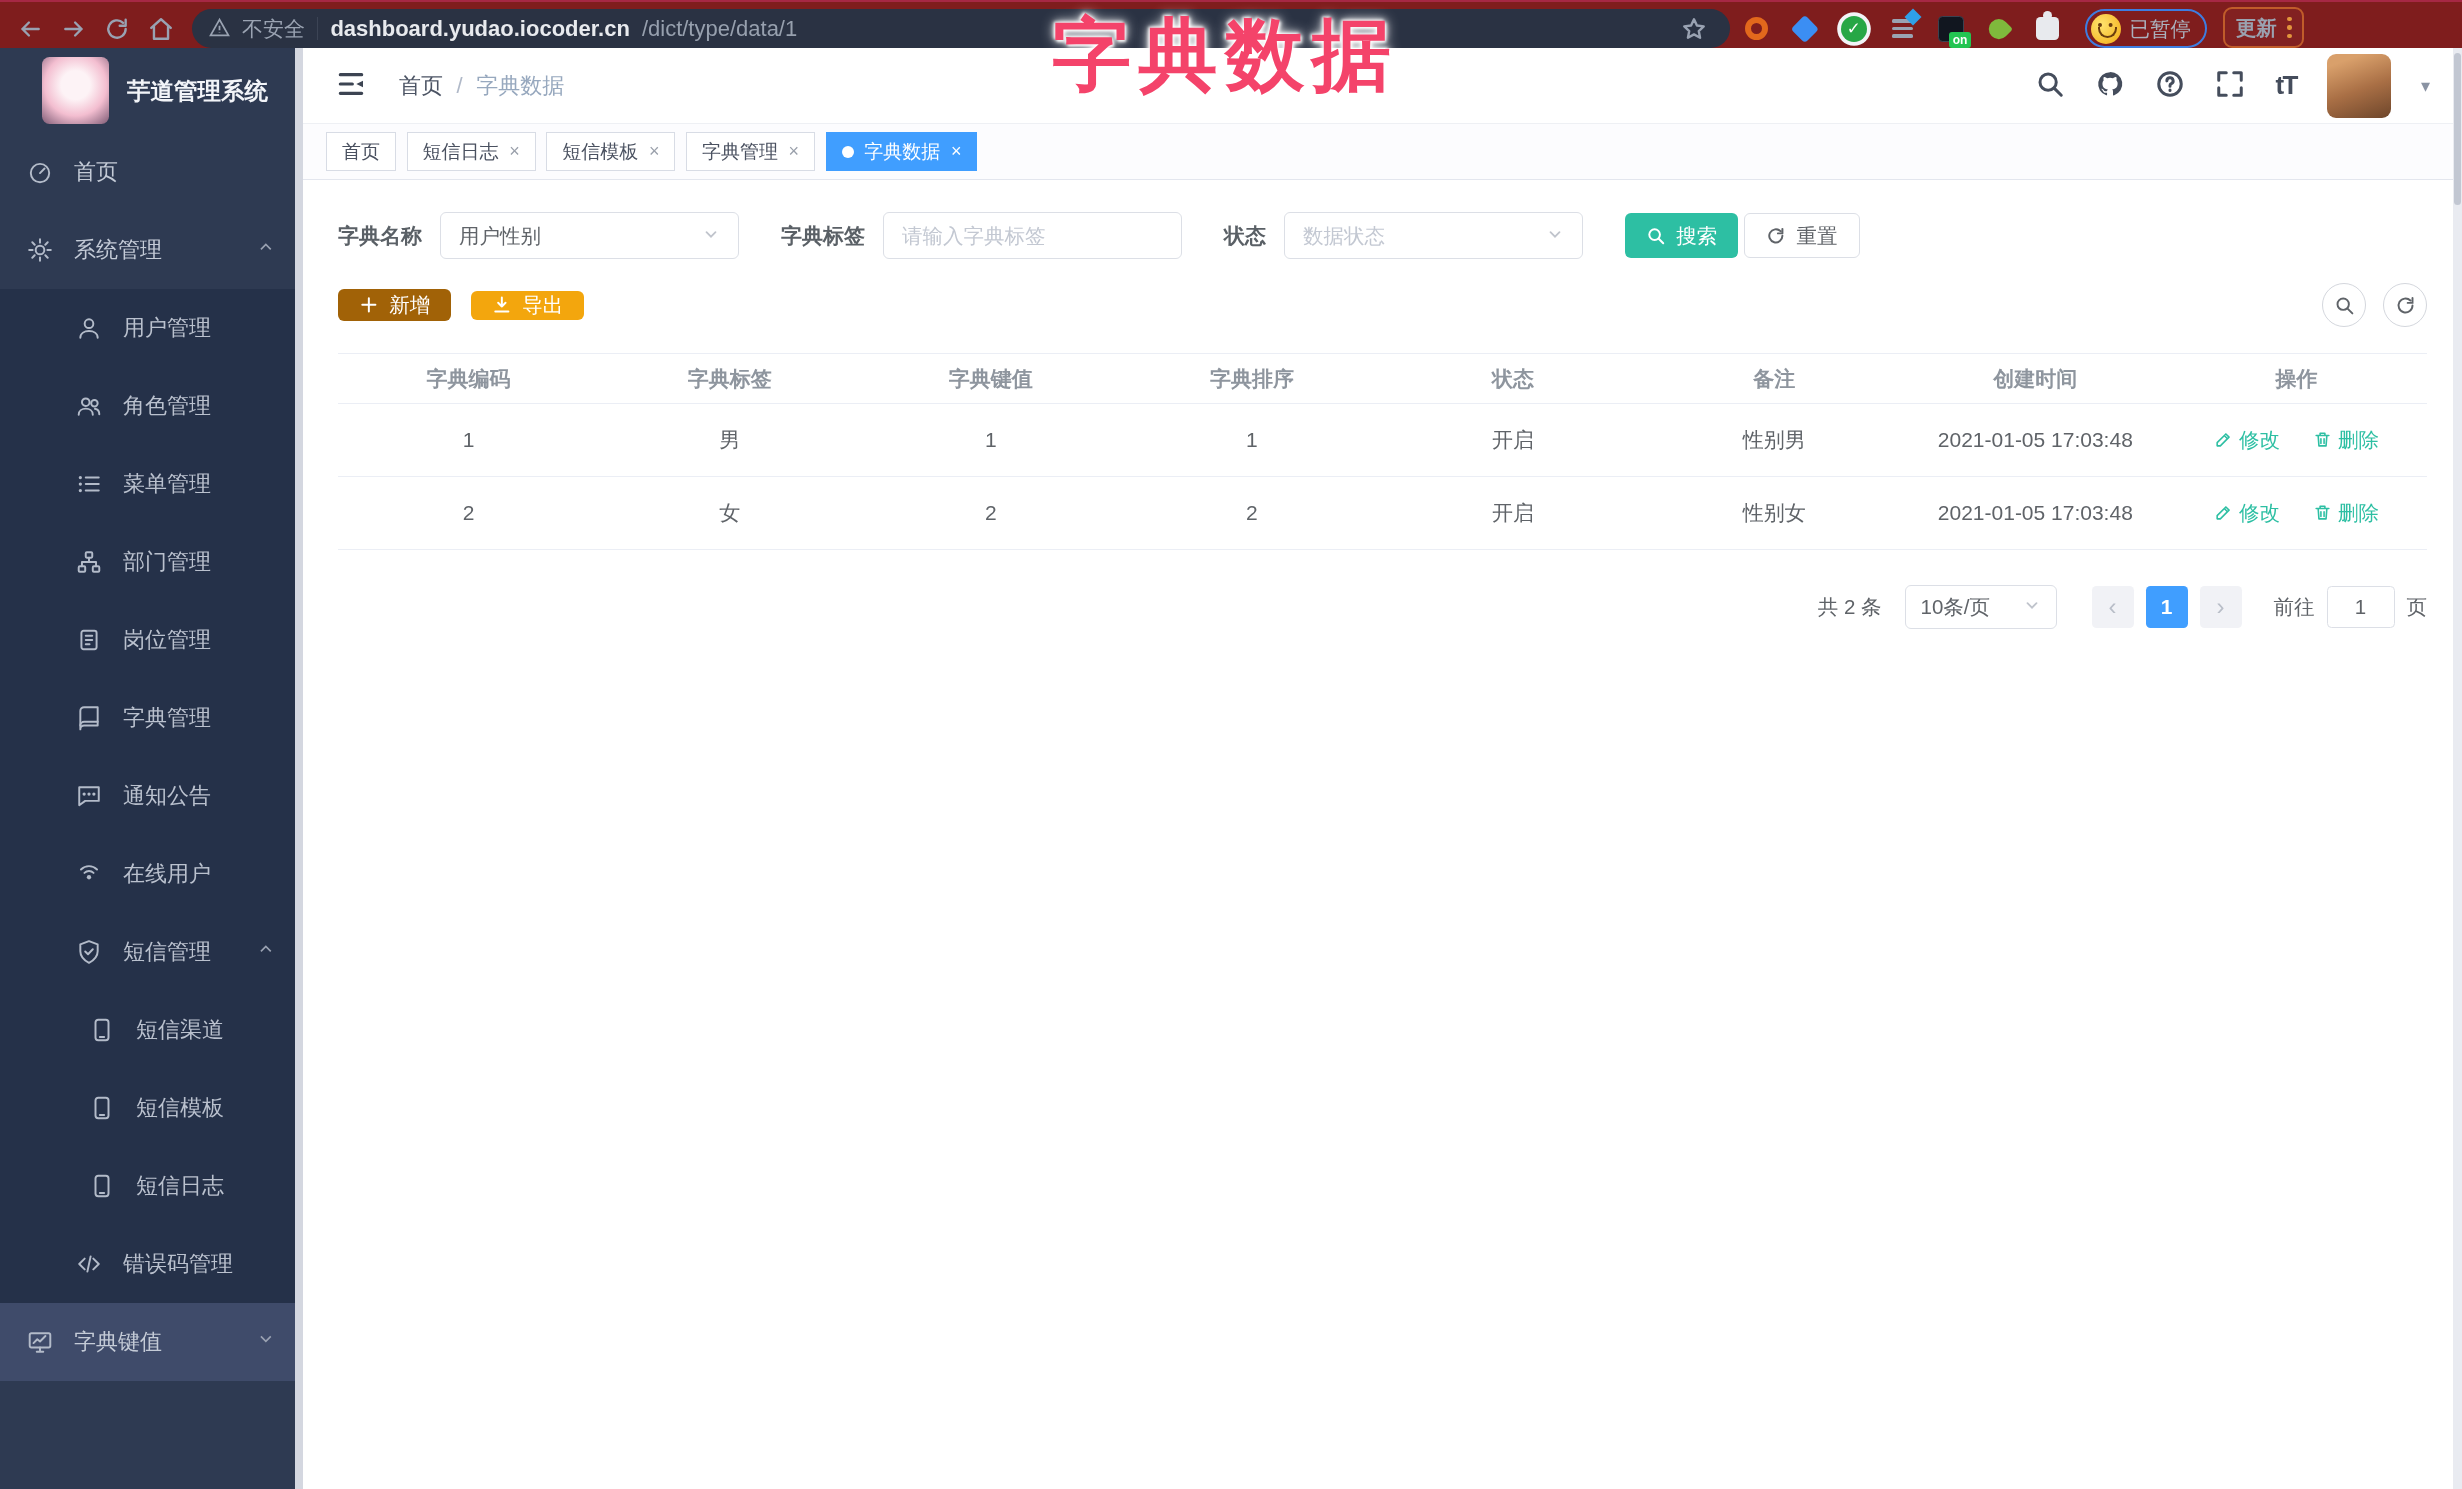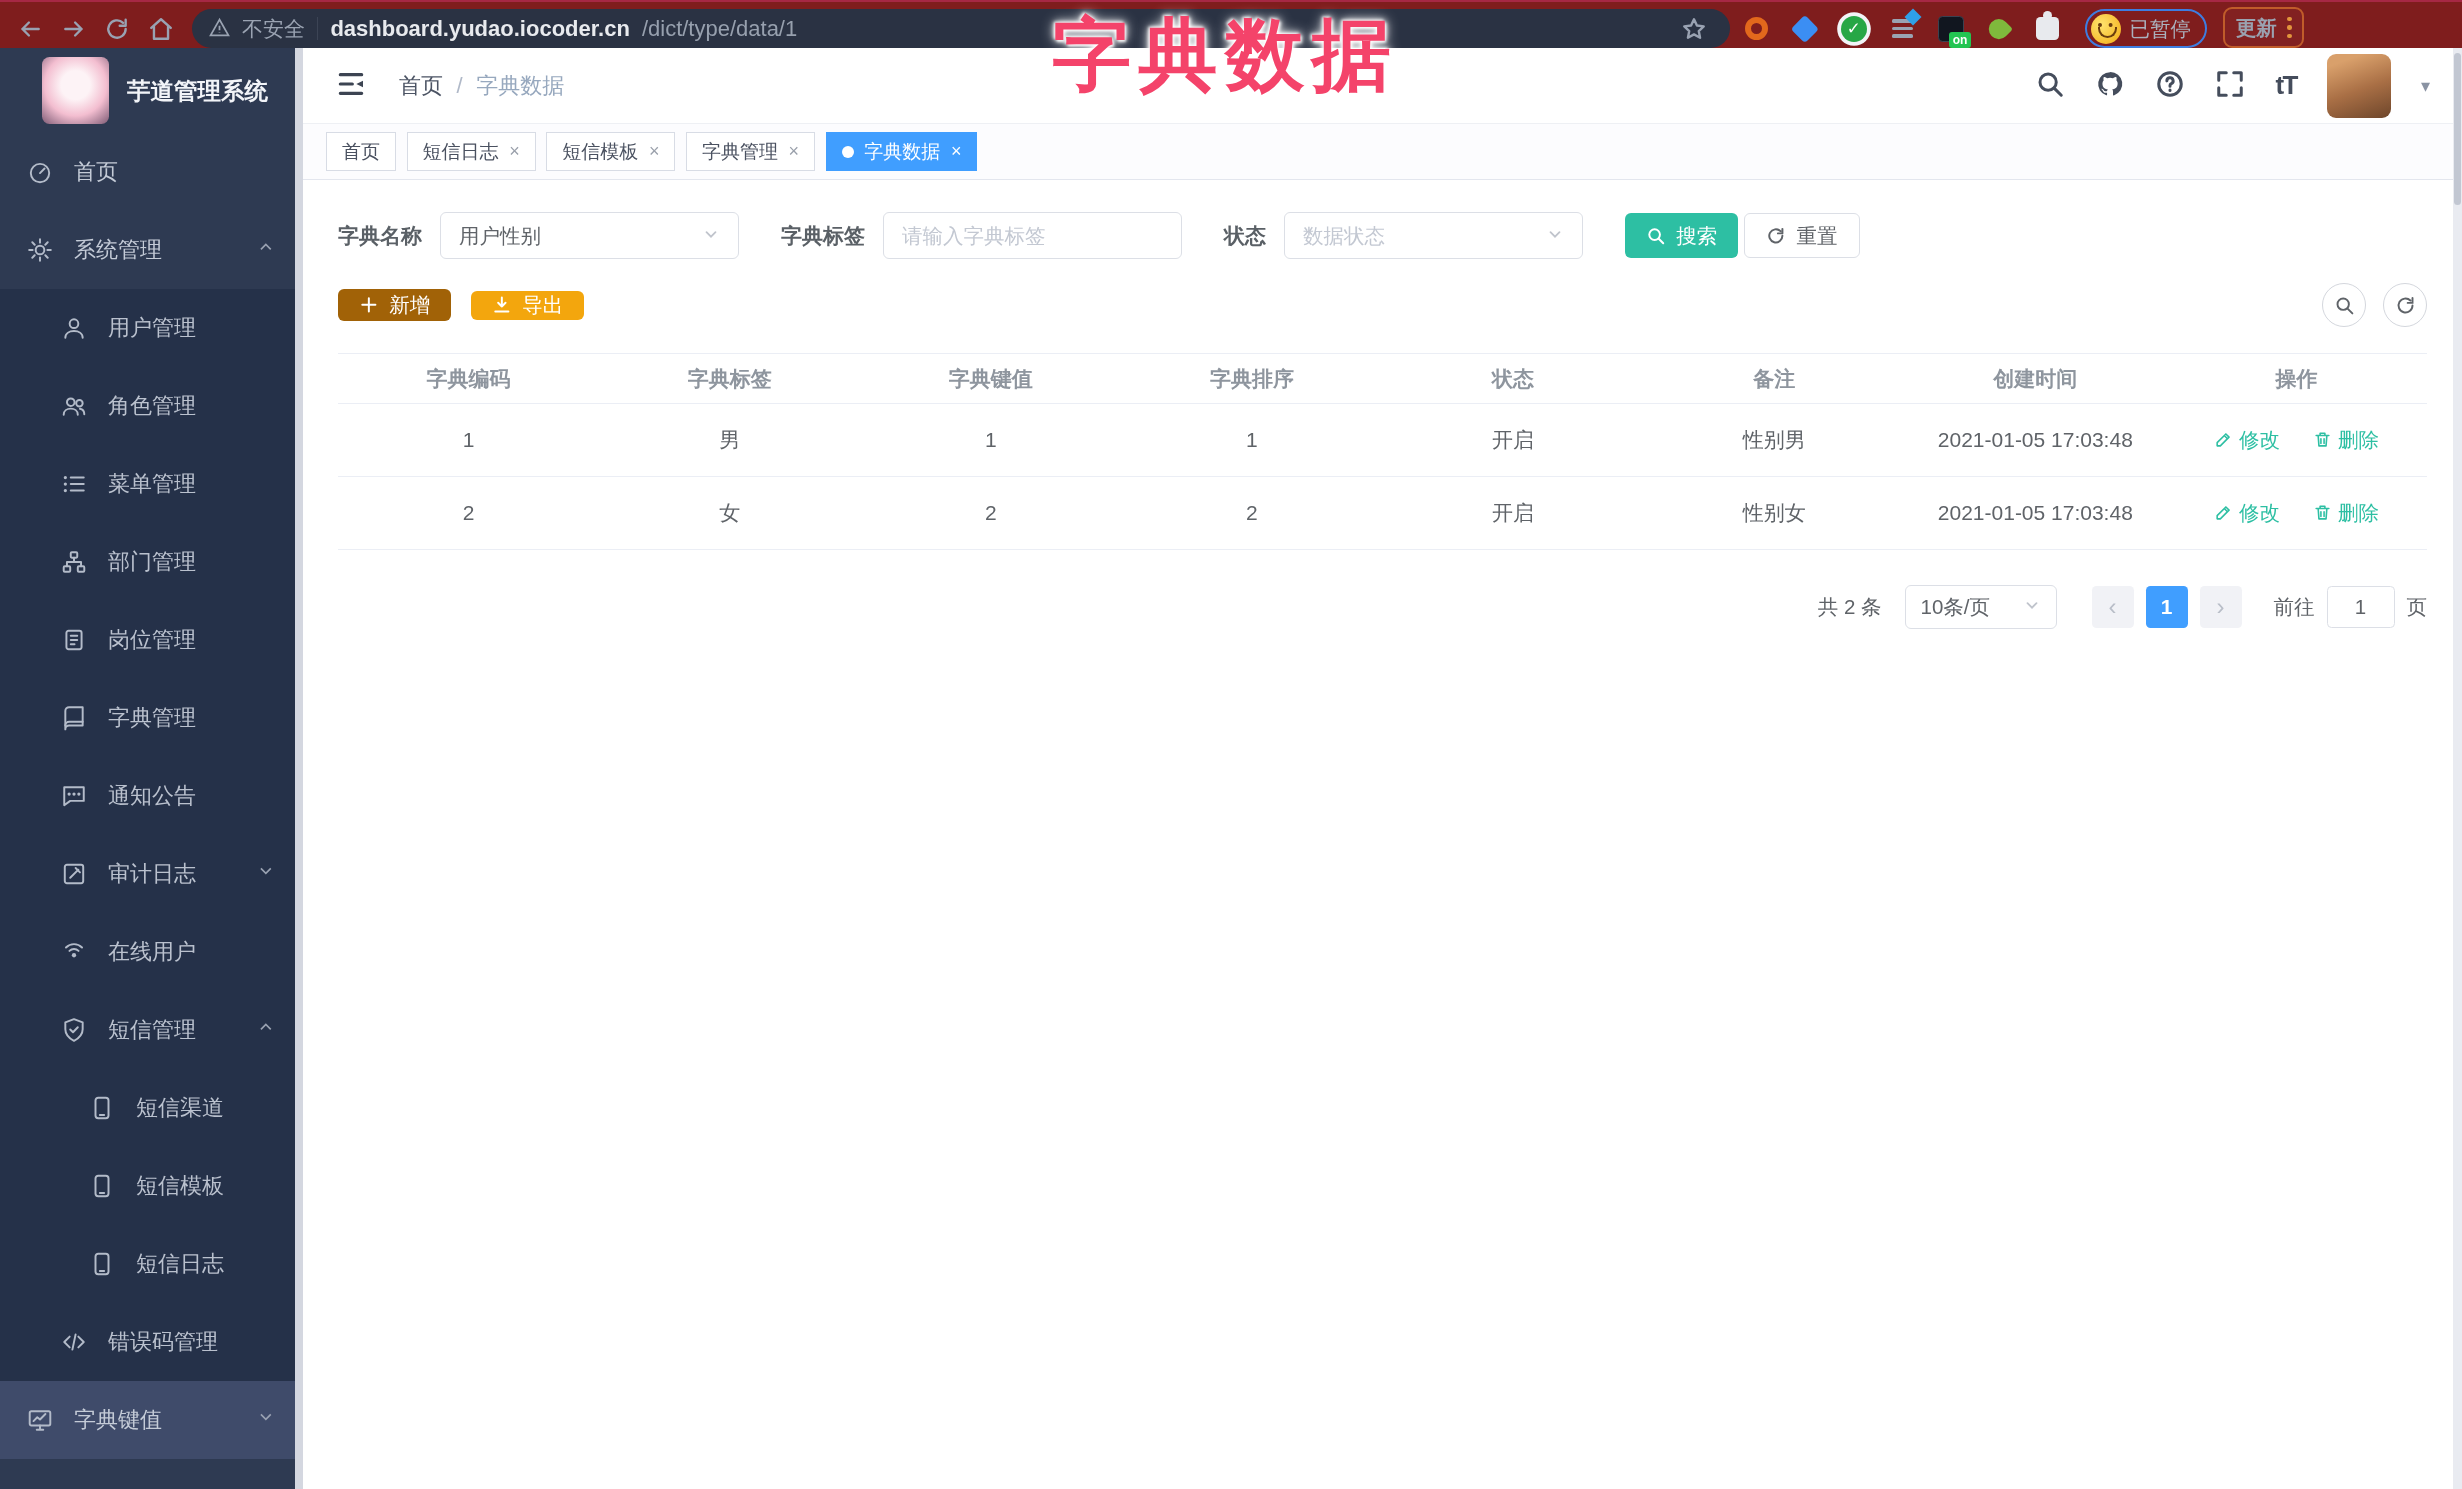--- a/index.html
+++ b/index.html
@@ -47,21 +47,21 @@
   
   .sidebar { width:303px; background:#2e3a52; position:relative; flex:0 0 auto; }
   .side-scrollbar { position:absolute; top:0; right:0; bottom:0; width:7.6px; background:#d4d7e0; }
   .logo-row { height:85px; display:flex; align-items:center; padding-left:42px; gap:18px; }
   .logo-img { width:67px; height:67px; border-radius:7.6px; background:radial-gradient(circle at 50% 42%, #fdf3f6 28%, #f3bed0 60%, #7d5a74); flex:0 0 auto; }
   .logo-title { font-size:23.5px; font-weight:bold; color:#f2f4f8; }
   .s-item { height:78px; display:flex; align-items:center; font-size:22px; color:#c4cbd7; position:relative; cursor:pointer; }
   .s-item .s-icon { width:27px; display:flex; justify-content:center; margin-right:21px; flex:0 0 auto; }
   .s-item .s-icon svg { width:26px; height:26px; stroke:#b3bbc9; fill:none; stroke-width:1.8; stroke-linecap:round; stroke-linejoin:round; }
   .d0 { padding-left:26px; }
-  .d1 { padding-left:60px; color:#bac1ce; }
+  .d1 { padding-left:75px; color:#bac1ce; }
   .d2 { padding-left:88px; color:#bac1ce; }
   .submenu { background:#253149; }
   .s-item.highlight { background:#3f4b6a; }
   .s-caret { position:absolute; right:27px; }
   .s-caret svg { width:19.7px; height:19.7px; stroke:#9aa2b2; fill:none; stroke-width:2; }
 
   
   .main { flex:1; display:flex; flex-direction:column; background:#fff; min-width:0; }
   .navbar { height:76px; display:flex; align-items:center; padding:0 32px; border-bottom:0.8px solid #eef0f4; }
   .hamburger svg { width:32px; height:32px; stroke:#3c4452; fill:#3c4452; stroke-width:2.4; stroke-linecap:round; }
@@ -309,32 +309,20 @@
           <span>字典管理</span>
         </div>
         <div class="s-item d1">
           <span class="s-icon">
               <svg viewBox="0 0 24 24">
                 <path d="M3 4h18v12.5H8.5L3 20.5z"></path>
                 <path d="M7.5 10.2h.01M12 10.2h.01M16.5 10.2h.01" stroke-width="3"></path>
               </svg>
             </span>
           <span>通知公告</span>
-        </div>
-        <div class="s-item d1">
-          <span class="s-icon">
-              <svg viewBox="0 0 24 24">
-                <rect x="3.5" y="3.5" width="17" height="17" rx="2"></rect>
-                <path d="M8.5 15.5l7.5-7.5M13.5 6.5l4 4"></path>
-              </svg>
-            </span>
-          <span>审计日志</span>
-          <span class="s-caret"><svg viewBox="0 0 24 24">
-                <path d="M6 9l6 6 6-6"></path>
-              </svg></span>
         </div>
         <div class="s-item d1">
           <span class="s-icon">
               <svg viewBox="0 0 24 24">
                 <circle cx="12" cy="15" r="2" fill="#b3bbc9" stroke="none"></circle>
                 <path d="M7.8 11a6 6 0 0 1 8.4 0M4.6 7.8a10.5 10.5 0 0 1 14.8 0"></path>
               </svg>
             </span>
           <span>在线用户</span>
         </div>

